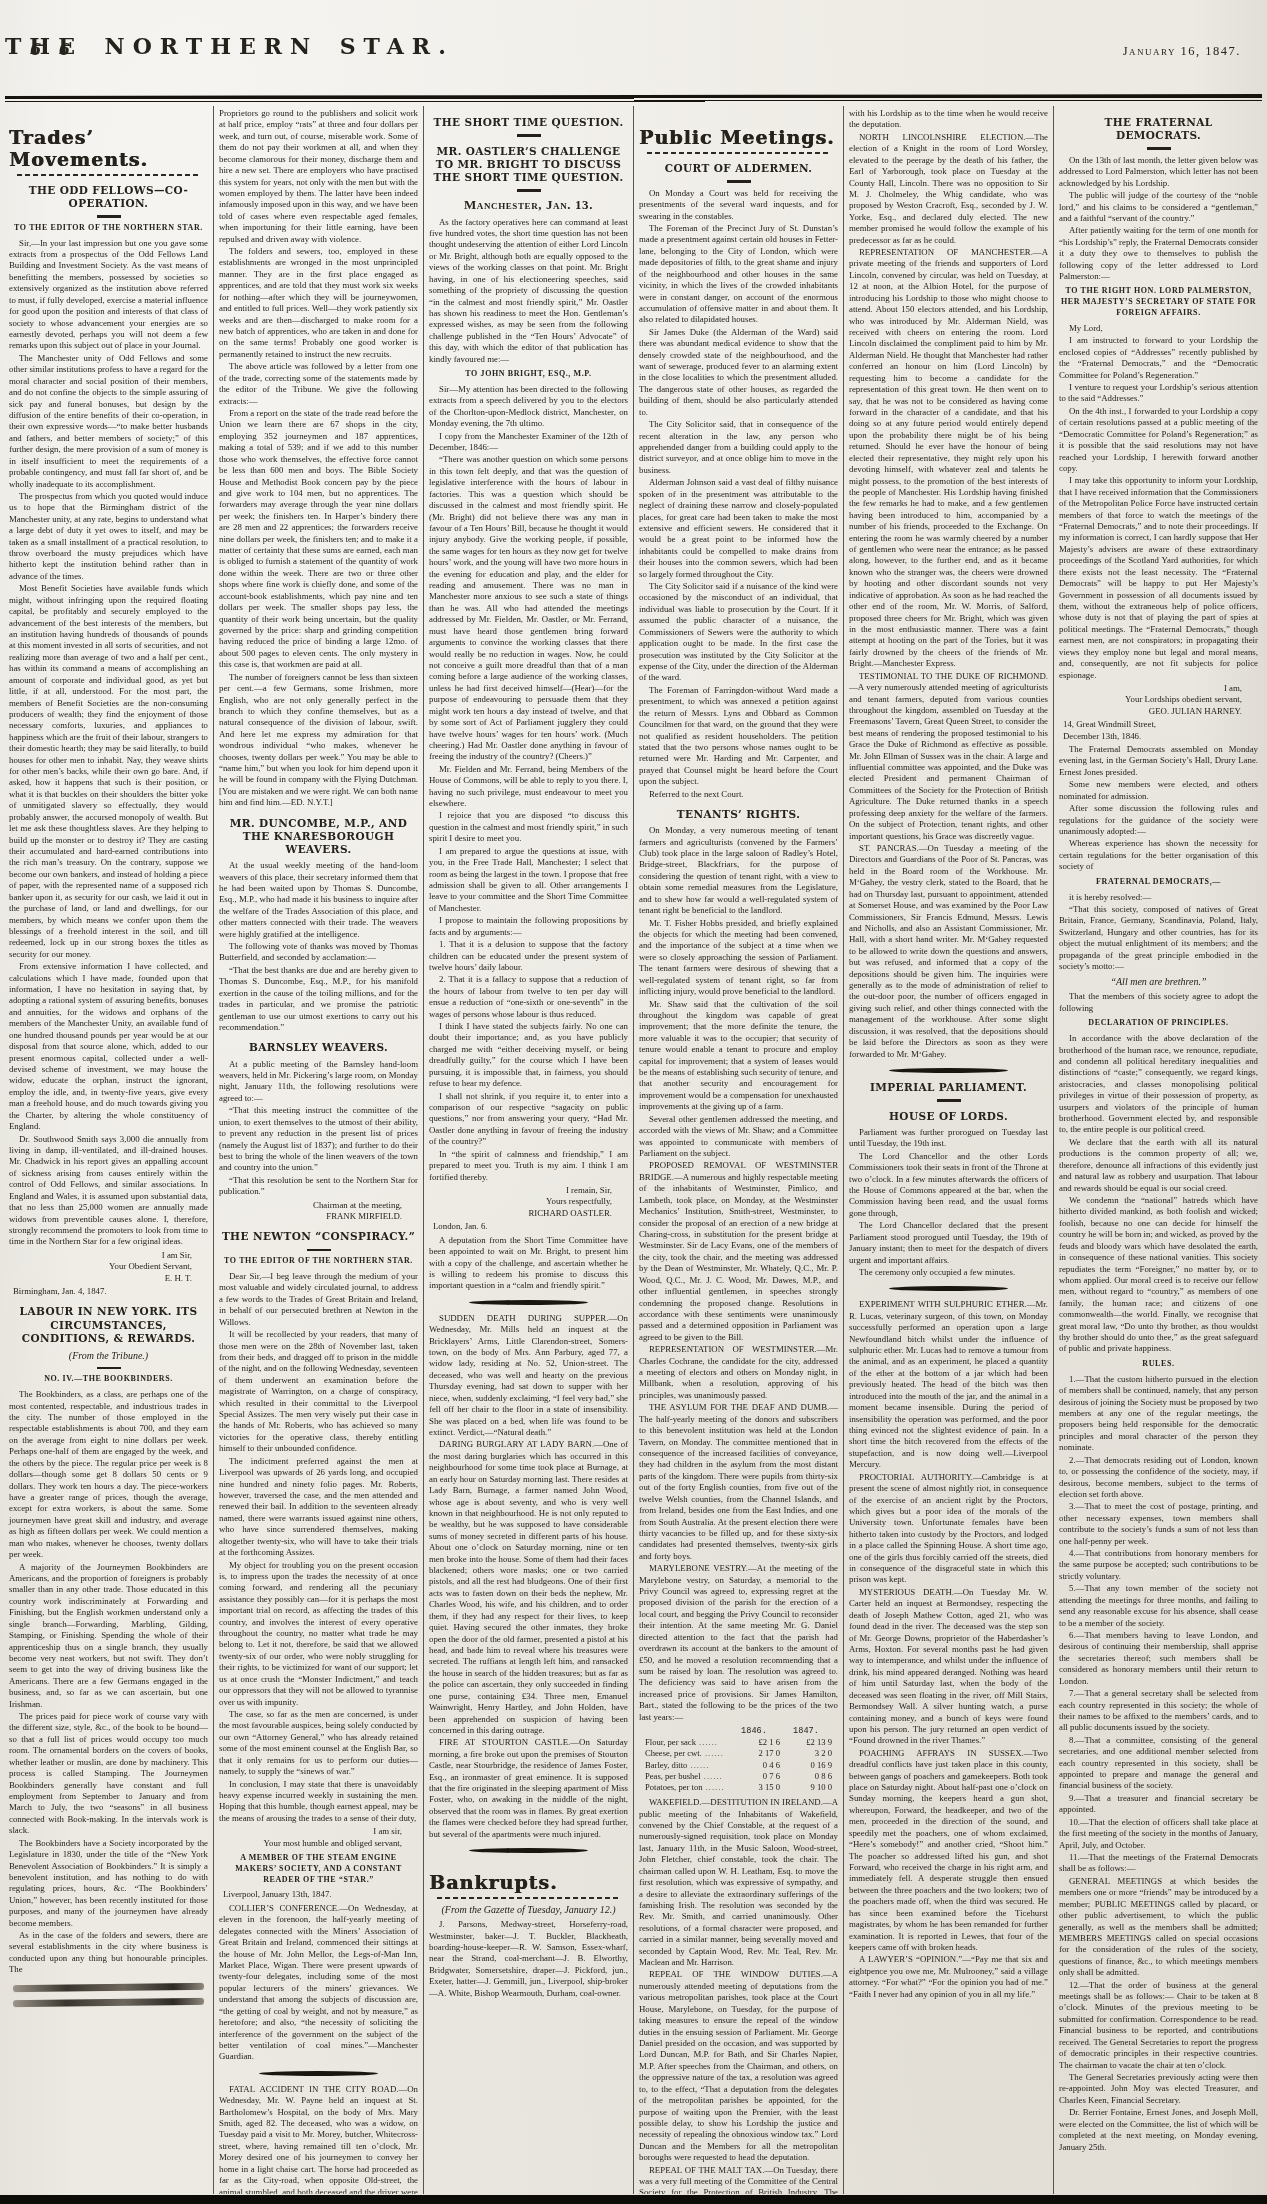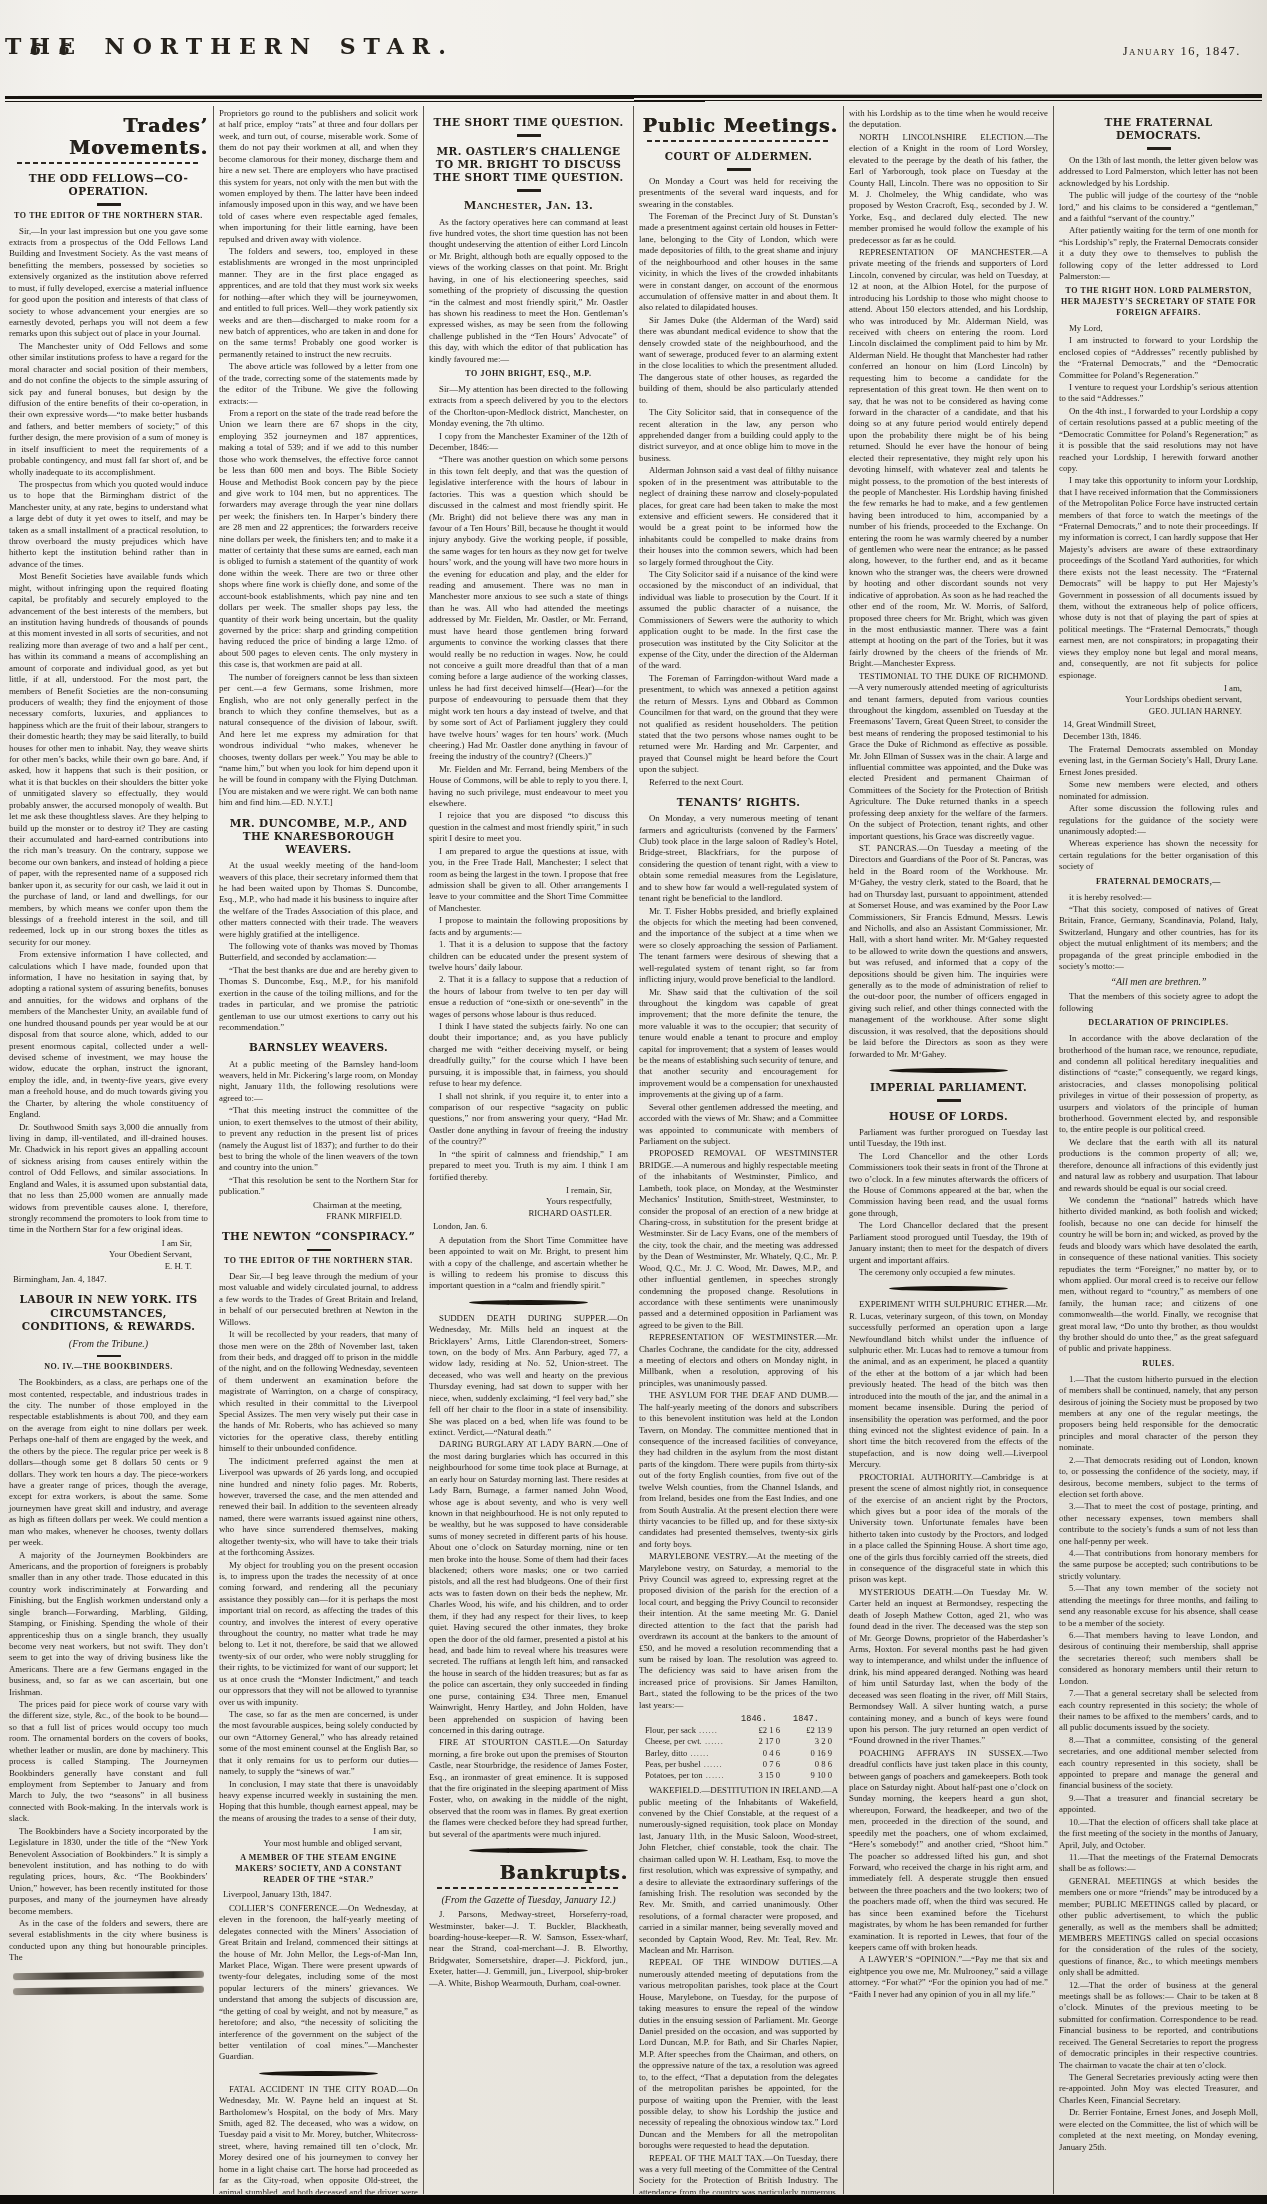--- a/index.html
+++ b/index.html
@@ -18,21 +18,21 @@
   .title{margin:5px;font:bold 22px "DejaVu Serif",serif;letter-spacing:8px;word-spacing:6px;}
   .pdate{position:absolute;right:26px;top:44px;font-size:12.5px;letter-spacing:1.5px;font-variant:small-caps;}
   .head-rule{margin:5px 5px 0;height:8px;transform:rotate(-.08deg);
     background:linear-gradient(#17130e 0 3.5px,transparent 3.5px 5.5px,#17130e 5.5px 6.6px,transparent 6.6px);}
   
   .cols{display:flex;align-items:stretch;margin:3px 4px 0;}
   .col{flex:1 1 0;min-width:0;padding:2px 5px 0;border-right:1px solid #5a554c;height:2086px;overflow:hidden;
        font-size:8.8px;line-height:1.3;text-align:justify;}
   .col:last-child{border-right:none;}
   
-  .blackletter{font:bold 19px "DejaVu Serif",serif;text-align:right;letter-spacing:1px;margin:6px 0 3px;
+  .blackletter{font:bold 19px "DejaVu Serif",serif;text-align:left;letter-spacing:1px;margin:18px 0 3px;
     text-shadow:.6px 0 0 currentColor;}
   .headline{font-family:"DejaVu Serif",serif;font-weight:bold;text-align:center;font-size:10.5px;
     letter-spacing:.4px;margin:8px 2px 4px;line-height:1.25;}
   .subhead{font-weight:bold;text-align:center;font-size:8px;letter-spacing:.6px;margin:4px 0;line-height:1.35;}
   .subhead-italic{font-style:italic;text-align:center;font-size:10px;margin:3px 0;}
   .dateline{text-align:center;font-size:13px;letter-spacing:.6px;margin:3px 0;font-variant:small-caps;font-weight:bold;}
   .para{margin:0 0 1px;text-indent:10px;}
   .para.flush{text-indent:0;}
   .lines{margin:2px 0;}
   .lines.right{text-align:right;padding-right:16px;}

